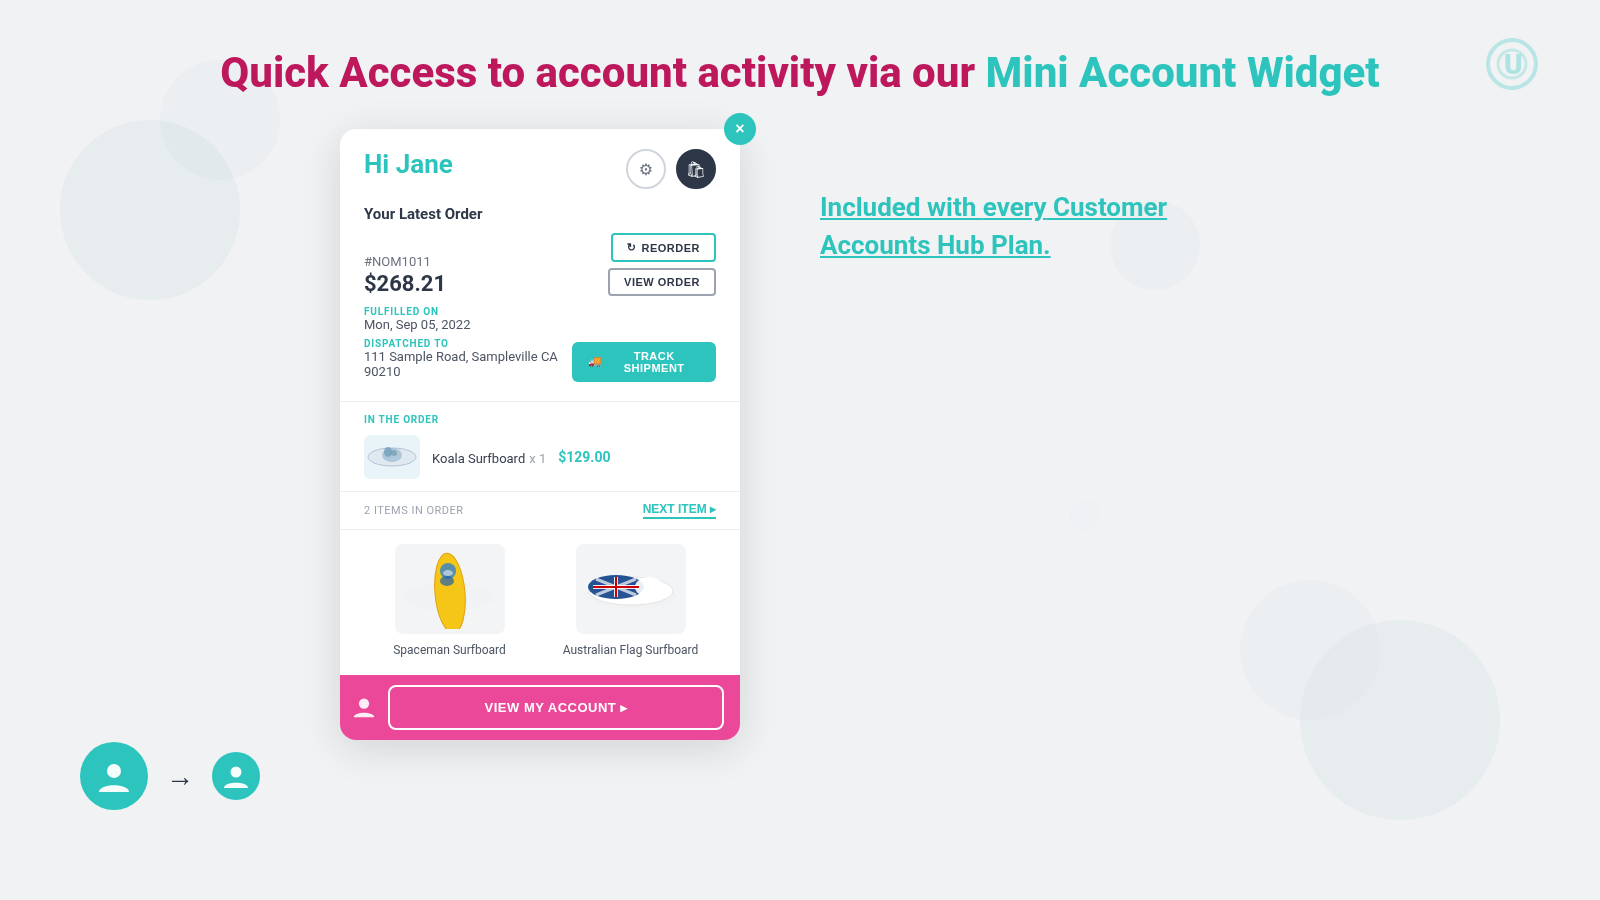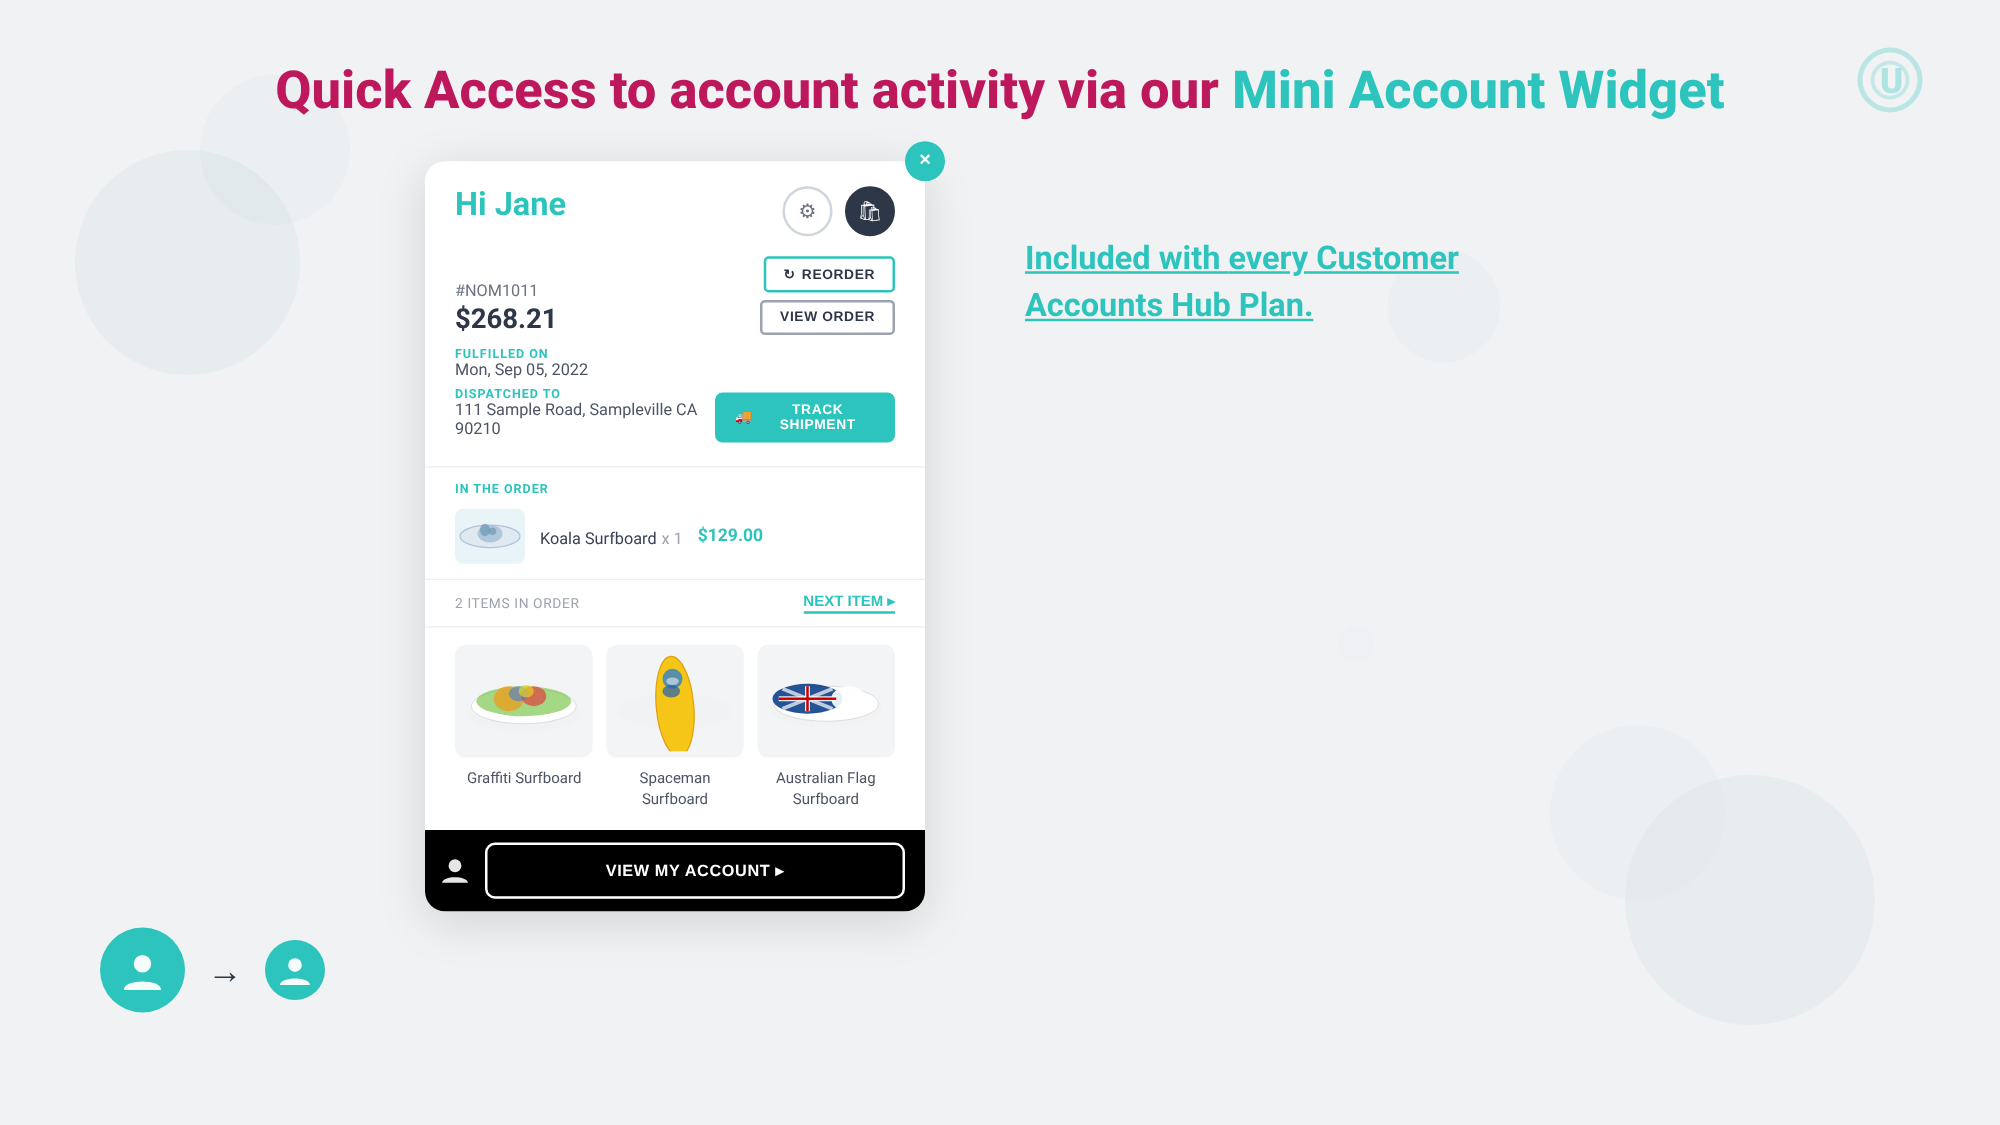--- a/index.html
+++ b/index.html
@@ -308,21 +308,21 @@
     }
     .product-name {
       font-size: 12px;
       color: #4b5563;
       text-align: center;
       line-height: 1.4;
     }
 
     
     .widget-footer {
-      background: #000000;
+      background: #ec4899;
       padding: 0;
       border-bottom-left-radius: 16px;
       border-bottom-right-radius: 16px;
       display: flex;
       align-items: center;
       gap: 0;
     }
     .footer-icon {
       width: 48px;
       height: 48px;
@@ -457,20 +457,21 @@
           <button class="icon-btn">
             <span>⚙</span>
           </button>
           <button class="icon-btn dark">
             <span>🛍</span>
           </button>
         </div>
       </div>
 
       <div class="order-section">
+        <div class="section-title">Your Latest Order</div>
         <div class="order-top">
           <div>
             <div class="order-number">#NOM1011</div>
             <div class="order-total">$268.21</div>
           </div>
           <div class="order-buttons">
             <button class="btn-reorder">
               <span>↻</span>
               <span>REORDER</span>
             </button>
@@ -516,34 +517,20 @@
       </div>
 
       <div class="order-nav">
         <span class="items-count">2 ITEMS IN ORDER</span>
         <button class="next-item-btn">NEXT ITEM ▸</button>
       </div>
 
       <div class="recently-viewed">
         <div class="products-grid">
 
-          <div class="product-card">
-            <div class="product-img">
-              <svg width="100" height="80" viewBox="0 0 100 80">
-                <ellipse cx="50" cy="50" rx="45" ry="14" fill="#f0f2f4"></ellipse>
-                <ellipse cx="50" cy="44" rx="42" ry="14" fill="white" stroke="#ccc" stroke-width="0.5"></ellipse>
-                <ellipse cx="50" cy="40" rx="38" ry="12" fill="#7ec850" opacity="0.7"></ellipse>
-                <ellipse cx="38" cy="38" rx="12" ry="10" fill="#e8a020" opacity="0.8"></ellipse>
-                <ellipse cx="58" cy="36" rx="10" ry="8" fill="#e04040" opacity="0.7"></ellipse>
-                <ellipse cx="46" cy="34" rx="8" ry="6" fill="#4080e0" opacity="0.6"></ellipse>
-                <ellipse cx="52" cy="32" rx="6" ry="5" fill="#e8d020" opacity="0.7"></ellipse>
-              </svg>
-            </div>
-            <div class="product-name">Graffiti Surfboard</div>
-          </div>
 
           <div class="product-card">
             <div class="product-img">
               <svg width="100" height="80" viewBox="0 0 100 80">
                 <ellipse cx="50" cy="48" rx="45" ry="14" fill="#f0f2f4"></ellipse>
                 <ellipse cx="50" cy="44" rx="15" ry="40" fill="#f5c518" stroke="#e0a010" stroke-width="1" transform="rotate(-5 50 44)"></ellipse>
                 <circle cx="48" cy="22" r="8" fill="#3080d0" opacity="0.8"></circle>
                 <ellipse cx="48" cy="24" rx="5" ry="3" fill="white" opacity="0.5"></ellipse>
                 <ellipse cx="47" cy="32" rx="7" ry="5" fill="#2060b0" opacity="0.7"></ellipse>
               </svg>

